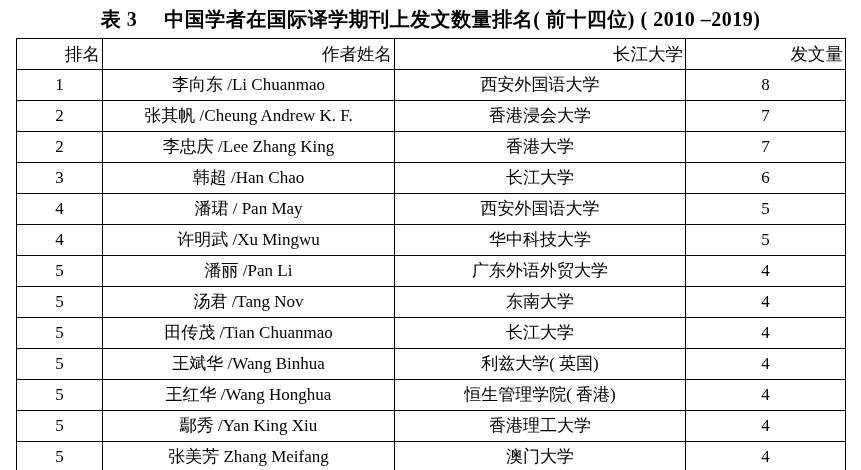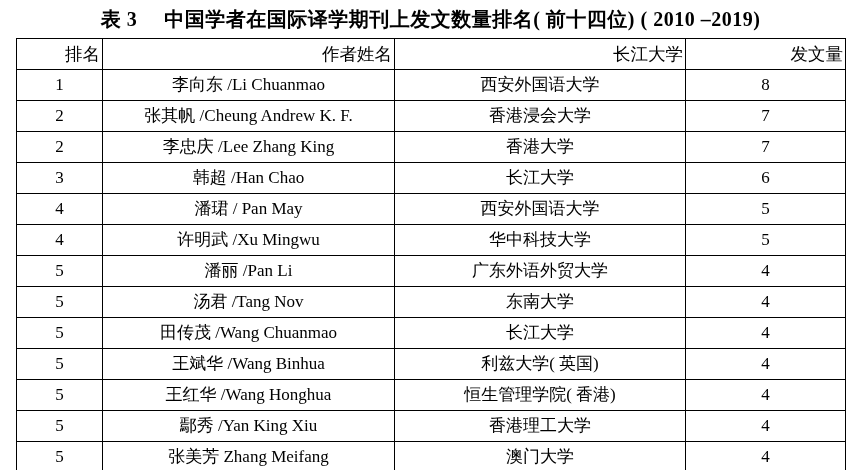--- a/index.html
+++ b/index.html
@@ -136,21 +136,21 @@
         <td class="cell-count">4</td>
       </tr>
       <tr>
         <td class="cell-rank">5</td>
         <td>汤君 /Tang Nov</td>
         <td>东南大学</td>
         <td class="cell-count">4</td>
       </tr>
       <tr>
         <td class="cell-rank">5</td>
-        <td>田传茂 /Wang Chuanmao</td>
+        <td>田传茂 /Tian Chuanmao</td>
         <td>长江大学</td>
         <td class="cell-count">4</td>
       </tr>
       <tr>
         <td class="cell-rank">5</td>
         <td>王斌华 /Wang Binhua</td>
         <td>利兹大学( 英国)</td>
         <td class="cell-count">4</td>
       </tr>
       <tr>

